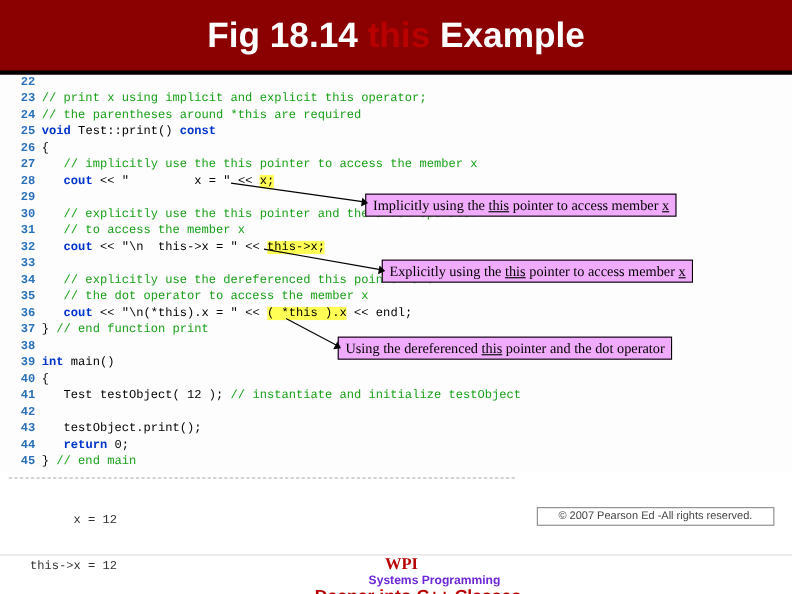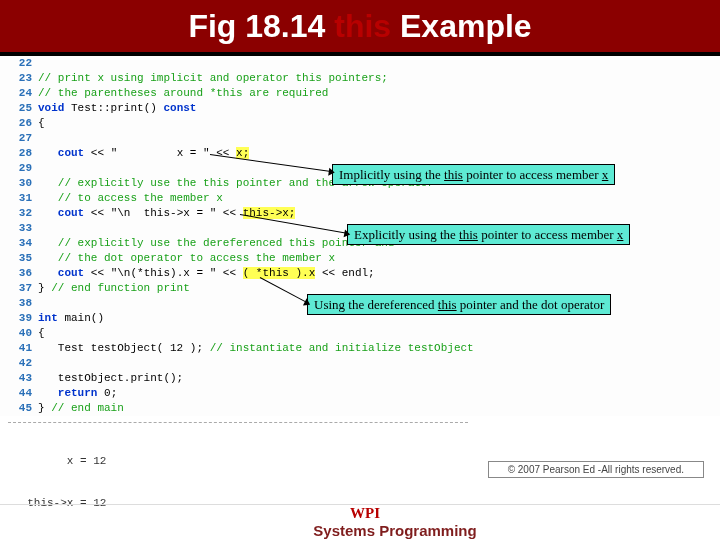--- a/index.html
+++ b/index.html
@@ -1,20 +1,20 @@
 <!DOCTYPE html>
 <html><head>
 <meta charset="utf-8">
 <style>
   * { box-sizing: border-box; margin: 0; padding: 0; }
   body { width: 720px; height: 540px; font-family: Arial, sans-serif; background: #fff; position: relative; overflow: hidden; }
 
   .titlebar {
     width: 100%;
-    height: 56px;
+    height: 68px;
     background: #8b0000;
     border-bottom: 4px solid #000;
     display: flex;
     align-items: center;
     justify-content: center;
   }
   .titlebar .title {
     font-family: "Comic Sans MS", "Arial Rounded MT Bold", Arial, sans-serif;
     font-size: 32px;
     font-weight: bold;
@@ -41,21 +41,21 @@
     user-select: none;
   }
   .codetext { white-space: pre; }
   .cm   { color: #1aa11a; }           
   .kw   { color: #0033cc; font-weight: bold; }
   .id   { color: #000; }
   .hl   { background: #ffff55; }
 
   .callout {
     position: absolute;
-    background: #5eead4;
+    background: #f0abfc;
     border: 1px solid #000;
     padding: 2px 6px;
     font-family: "Times New Roman", serif;
     font-size: 13px;
   }
   .callout .u { text-decoration: underline; }
 
   .arrow {
     position: absolute;
     background: #000;
@@ -110,56 +110,57 @@
   .logo {
     width: 44px; height: 26px;
     margin-left: 10px;
     display: flex; align-items: center; justify-content: center;
   }
   .logo span { font-weight: bold; font-size: 15px; color: #b80000; font-family: "Times New Roman", serif; }
   .footer-text {
     font-family: "Comic Sans MS", Arial, sans-serif;
     font-weight: bold;
   }
-  .ft-left  { flex: 0 0 auto; margin-left: 70px; font-size: 15px; color: #7f1d1d; }
+  .ft-left  { flex: 0 0 auto; margin-left: 70px; font-size: 11px; color: #6d28d9; }
   .ft-mid   { flex: 1 1 auto; margin-left: 40px; font-size: 16px; color: #b80000; }
   .ft-page  { flex: 0 0 auto; margin-right: 16px; font-size: 18px; color: #b80000; }
 </style>
 </head>
 <body>
 
 <div class="titlebar">
   <div class="title">
     <span>Fig 18.14 </span><span class="kw-this">this</span><span> Example</span>
   </div>
 </div>
 
 <div class="code-area">
   <div class="code-line">
       <span class="ln">22</span>
       <span class="codetext"></span>
     </div>
   <div class="code-line">
       <span class="ln">23</span>
-      <span class="codetext cm">// print x using implicit and operator this pointers;</span>
+      <span class="codetext cm">// print x using implicit and explicit this operator;</span>
     </div>
   <div class="code-line">
       <span class="ln">24</span>
       <span class="codetext cm">// the parentheses around *this are required</span>
     </div>
   <div class="code-line">
       <span class="ln">25</span>
       <span class="codetext"><span class="kw">void </span><span class="id">Test::print() </span><span class="kw">const</span></span>
     </div>
   <div class="code-line">
       <span class="ln">26</span>
       <span class="codetext">{</span>
     </div>
   <div class="code-line">
       <span class="ln">27</span>
+      <span class="codetext cm">   // implicitly use the this pointer to access the member x</span>
     </div>
   <div class="code-line">
       <span class="ln">28</span>
       <span class="codetext"><span>   </span><span class="kw">cout</span> &lt;&lt; <span>"         x = "</span><span> &lt;&lt; </span><span class="hl">x;</span></span>
     </div>
   <div class="code-line">
       <span class="ln">29</span>
       <span class="codetext"></span>
     </div>
   <div class="code-line">

